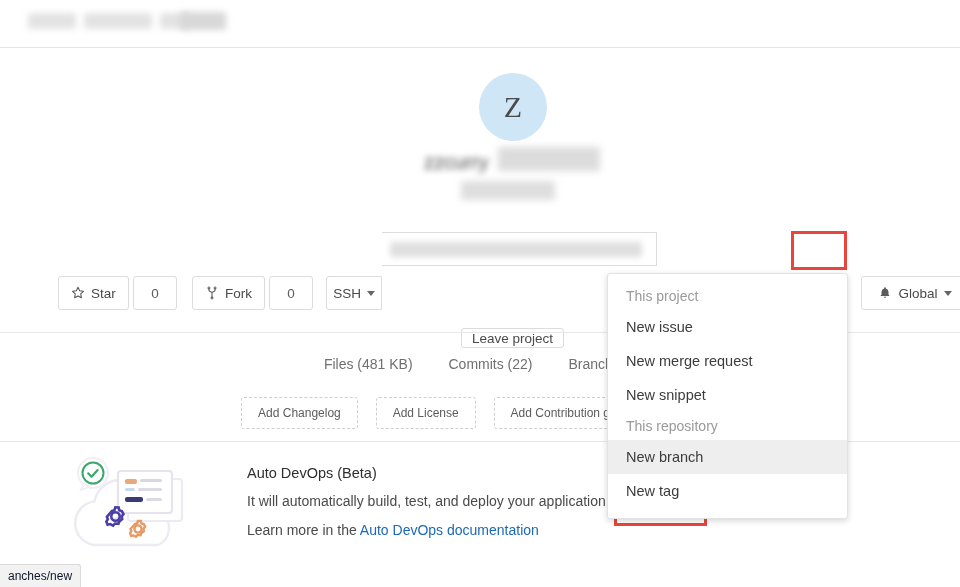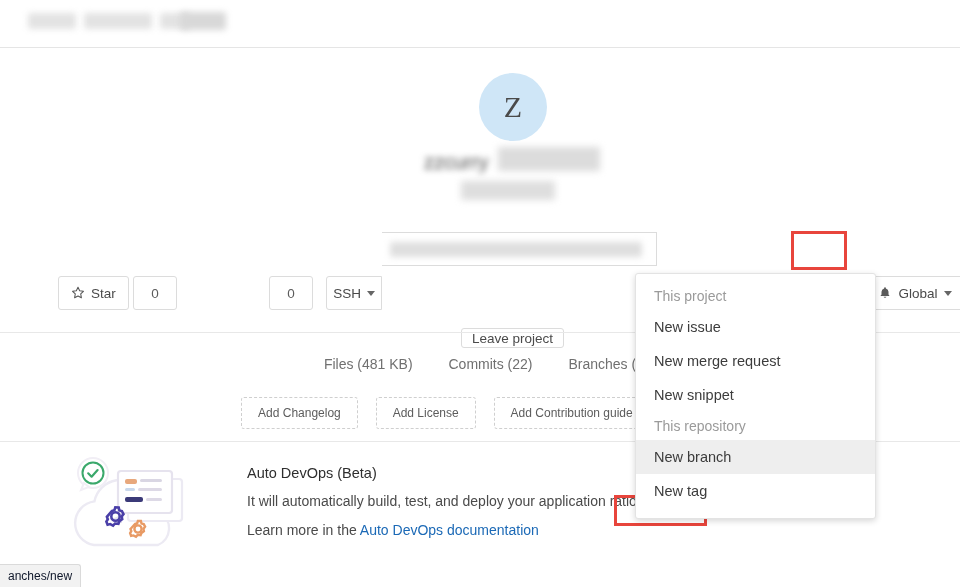--- a/index.html
+++ b/index.html
@@ -240,21 +240,20 @@
   .dropdown {
     position: absolute;
     left: 607px; top: 273px;
     width: 239px;
     background: #fff;
     border: 1px solid #e3e3e3;
     border-radius: 3px;
     box-shadow: 0 2px 6px rgba(0,0,0,0.16);
     padding: 8px 0 10px 0;
     z-index: 40;
-    margin-left: 28px;
   }
   .dd-head {
     font-size: 14px;
     color: #9a9a9a;
     padding: 6px 18px 6px 18px;
   }
   .dd-item {
     font-size: 14.5px;
     color: #3c3c3c;
     padding: 9px 18px;
@@ -303,20 +302,31 @@
   <div class="btn star-btn">
     <span class="icon">
       <svg width="14" height="14" viewBox="0 0 16 16">
           <path d="M8 1.5l1.9 4 4.3.6-3.1 3 .8 4.3L8 11.4 4.1 13.4l.8-4.3-3.1-3 4.3-.6z" fill="none" stroke="#555" stroke-width="1.2" stroke-linejoin="round"></path>
         </svg>
     </span>
     <span>Star</span>
   </div>
   <div class="btn count star-cnt">0</div>
 
+  <div class="btn fork-btn">
+    <span class="icon">
+      <svg width="14" height="14" viewBox="0 0 16 16">
+          <path d="M4.5 2.5v2.2c0 .8.6 1.4 1.3 1.7L8 7.4l2.2-1c.7-.3 1.3-.9 1.3-1.7V2.5M8 7.6v5.9" fill="none" stroke="#555" stroke-width="1.2" stroke-linecap="round"></path>
+          <circle cx="4.5" cy="2.3" r="1.2" fill="none" stroke="#555" stroke-width="1.1"></circle>
+          <circle cx="11.5" cy="2.3" r="1.2" fill="none" stroke="#555" stroke-width="1.1"></circle>
+          <circle cx="8" cy="13.7" r="1.2" fill="none" stroke="#555" stroke-width="1.1"></circle>
+        </svg>
+    </span>
+    <span>Fork</span>
+  </div>
   <div class="btn count fork-cnt">0</div>
 
   <div class="btn ssh-btn">
     <span>SSH</span>
     <span class="caret"></span>
   </div>
   <div class="clone-fld">
     <div class="blurline"></div>
   </div>
 

